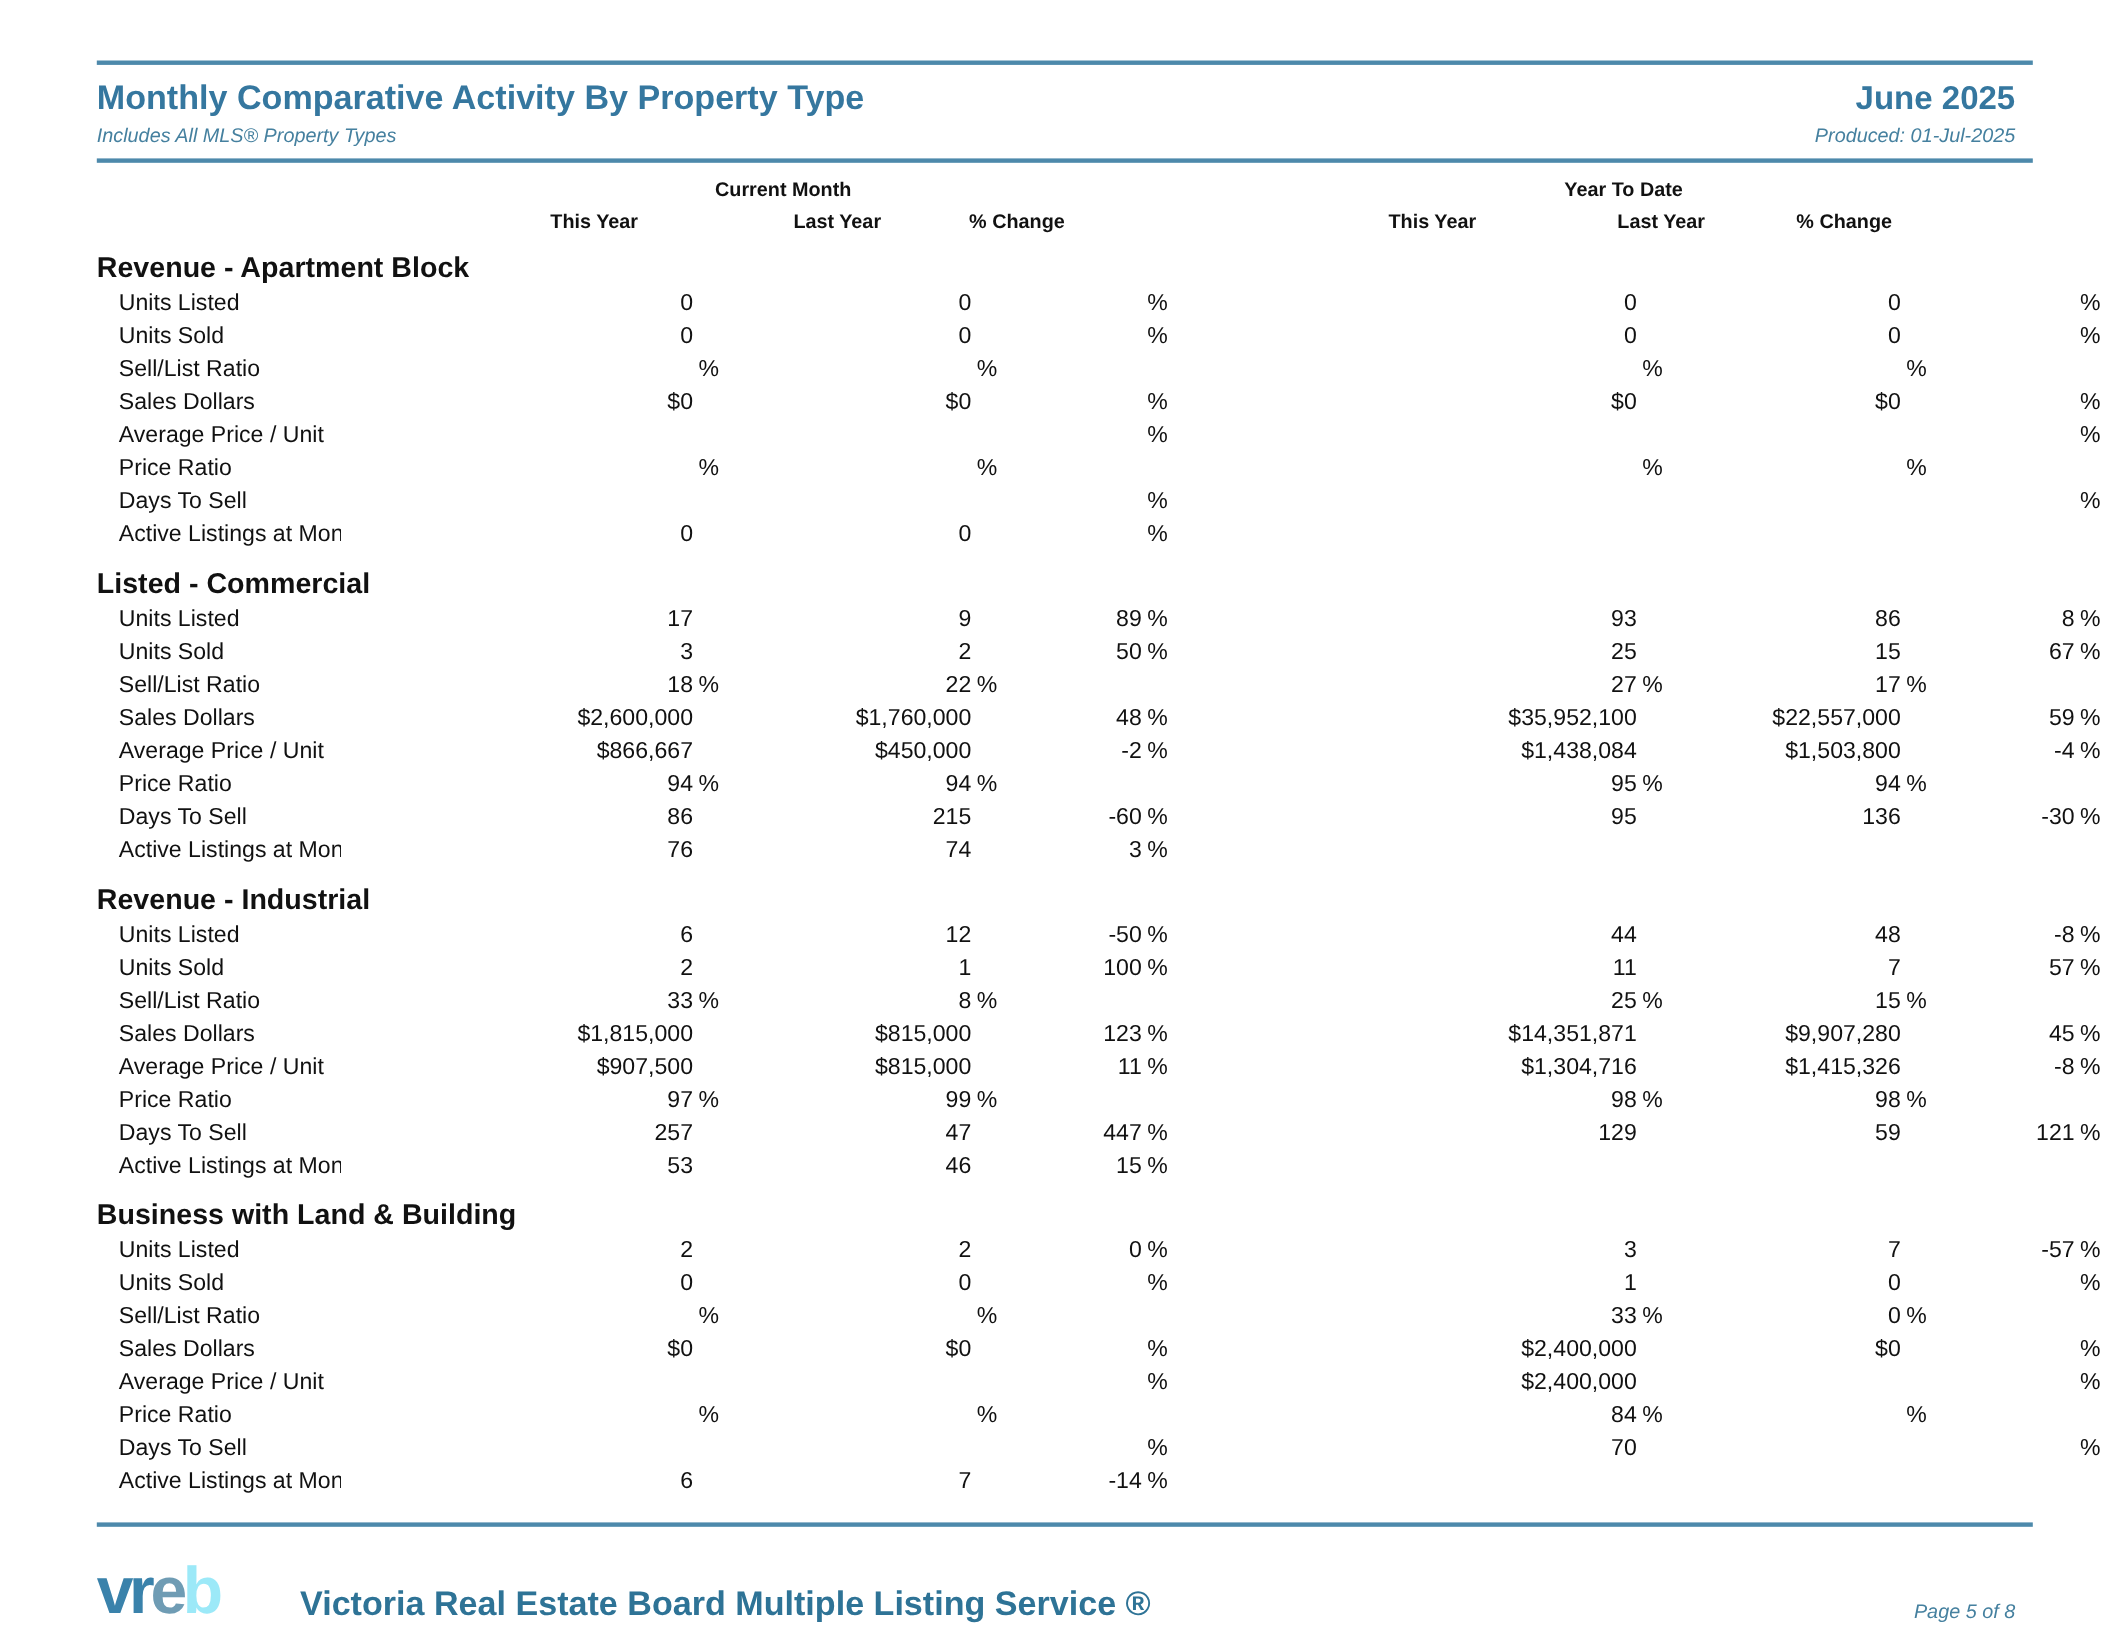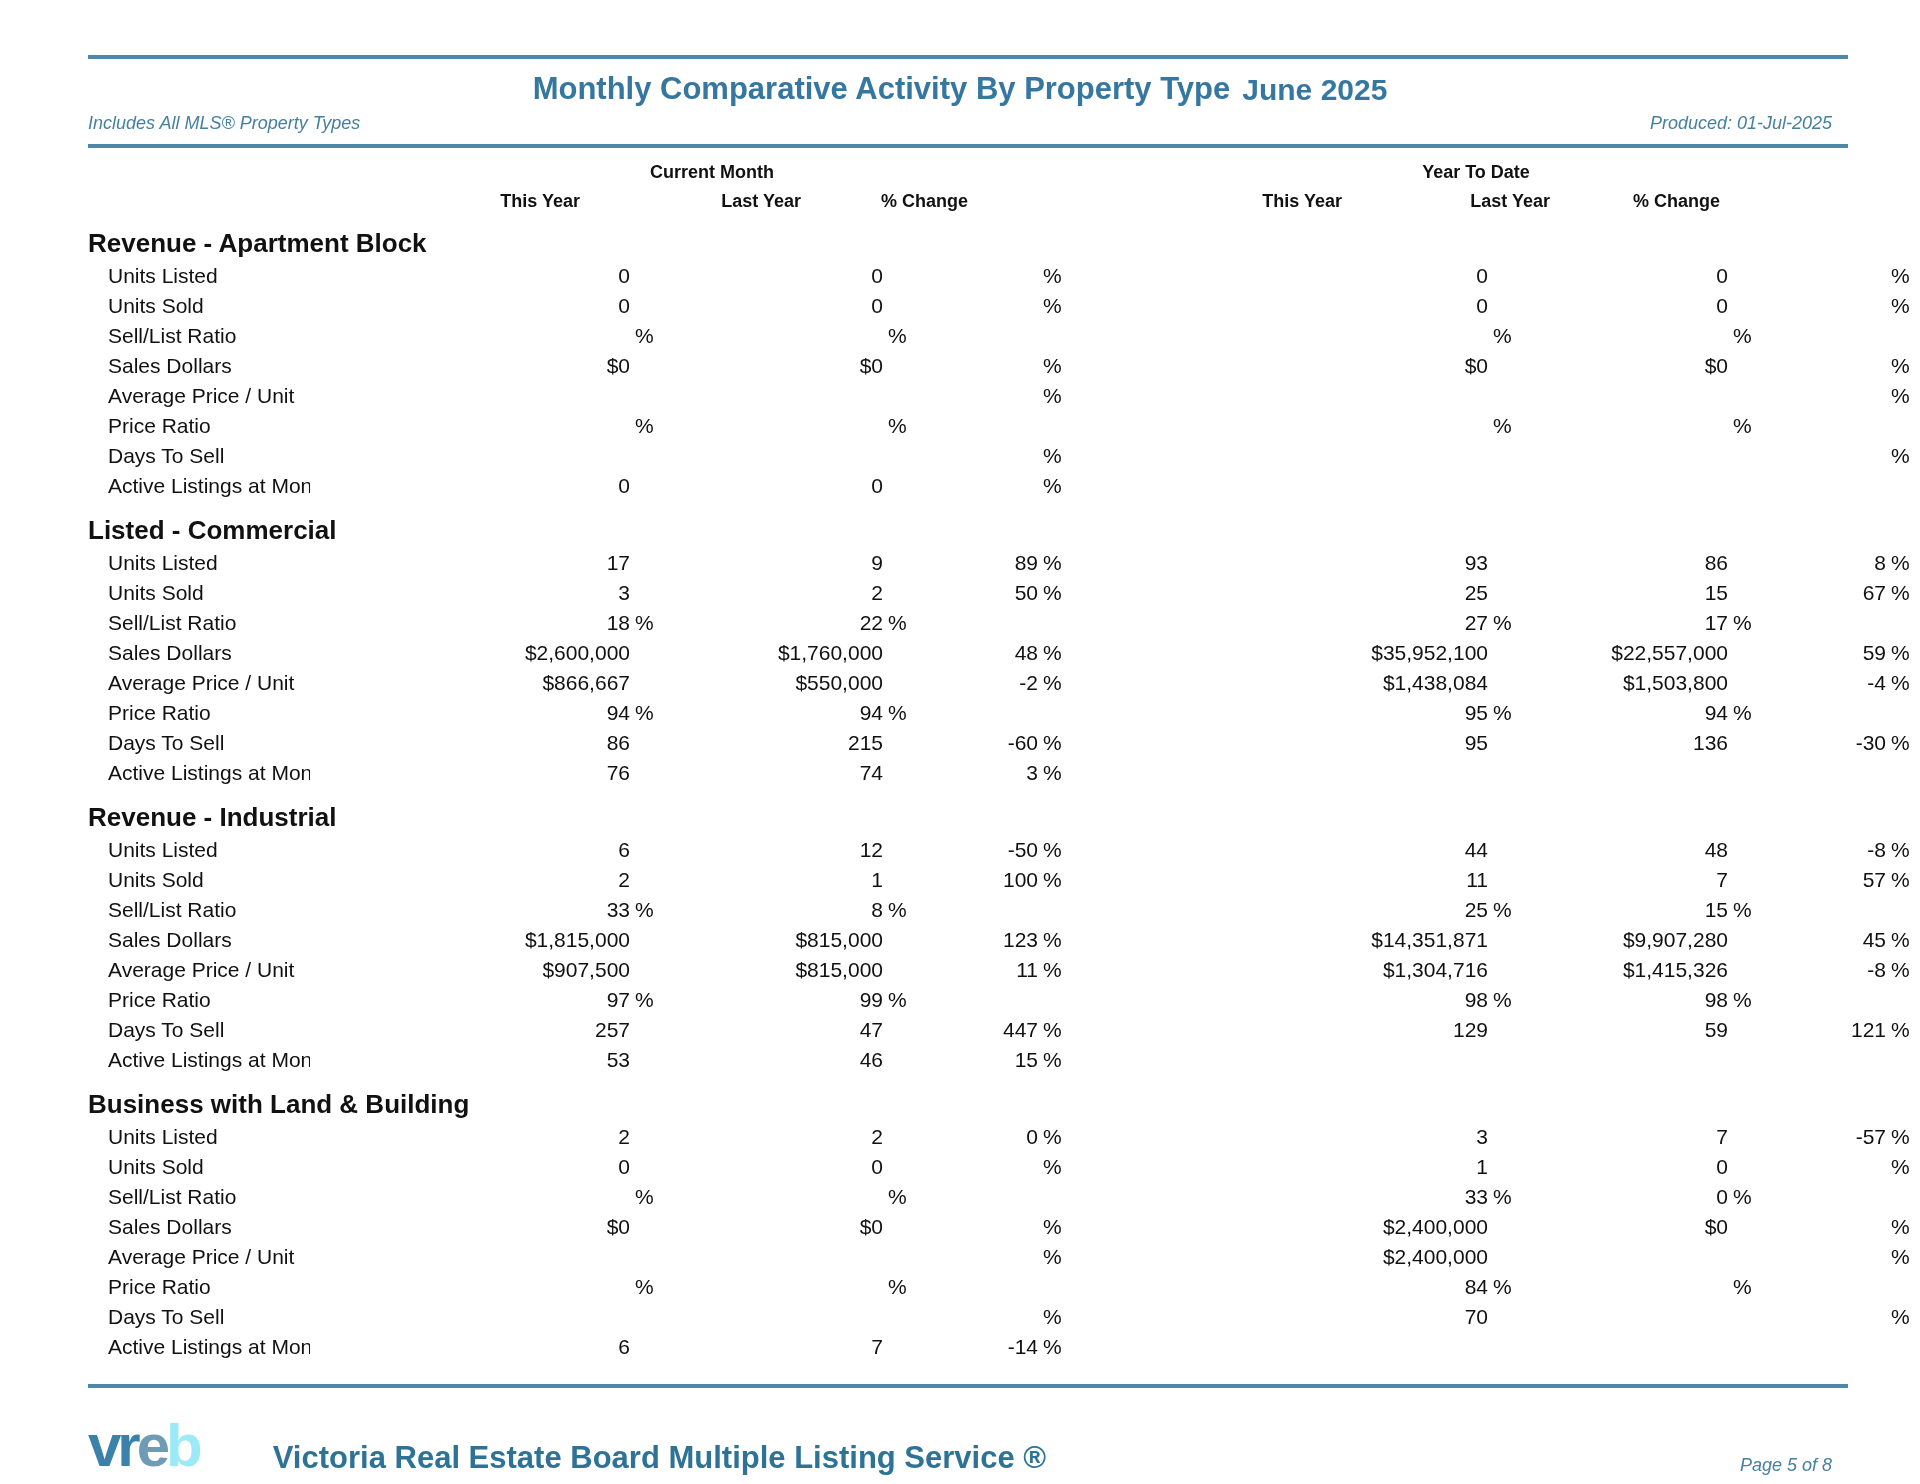--- a/index.html
+++ b/index.html
@@ -18,21 +18,21 @@
     width:1760px;
     height:4px;
     background:#4d89ab;
   }
   .rule.top{margin-top:55px;}
   .rule.second{margin-top:10px;}
   .rule.footer-rule{margin-top:22px;}
 
   
   .title-row{
-    display:flex;justify-content:center;align-items:flex-end;
+    display:flex;justify-content:space-between;align-items:flex-end;
     margin:12px 88px 0 88px;
   }
   .page-title{
     font-size:31px;font-weight:bold;color:#35779f;margin:0;letter-spacing:0;
   }
   .report-month{font-size:30px;font-weight:bold;color:#35779f;margin-left:12px;}
   .sub-row{
     display:flex;justify-content:space-between;align-items:baseline;
     margin:6px 88px 0 88px;
   }
@@ -476,21 +476,21 @@
             </div>
   </div>
 
   <div class="grid trow">
     <div class="rlabel">Average Price / Unit</div>
     <div class="cell">
               <span class="num">$866,667</span>
               <span class="sfx"></span>
             </div>
     <div class="cell">
-              <span class="num">$550,000</span>
+              <span class="num">$450,000</span>
               <span class="sfx"></span>
             </div>
     <div class="cell">
               <span class="num">-2</span>
               <span class="sfx">%</span>
             </div>
     <div class="cell">
               <span class="num">$1,438,084</span>
               <span class="sfx"></span>
             </div>

